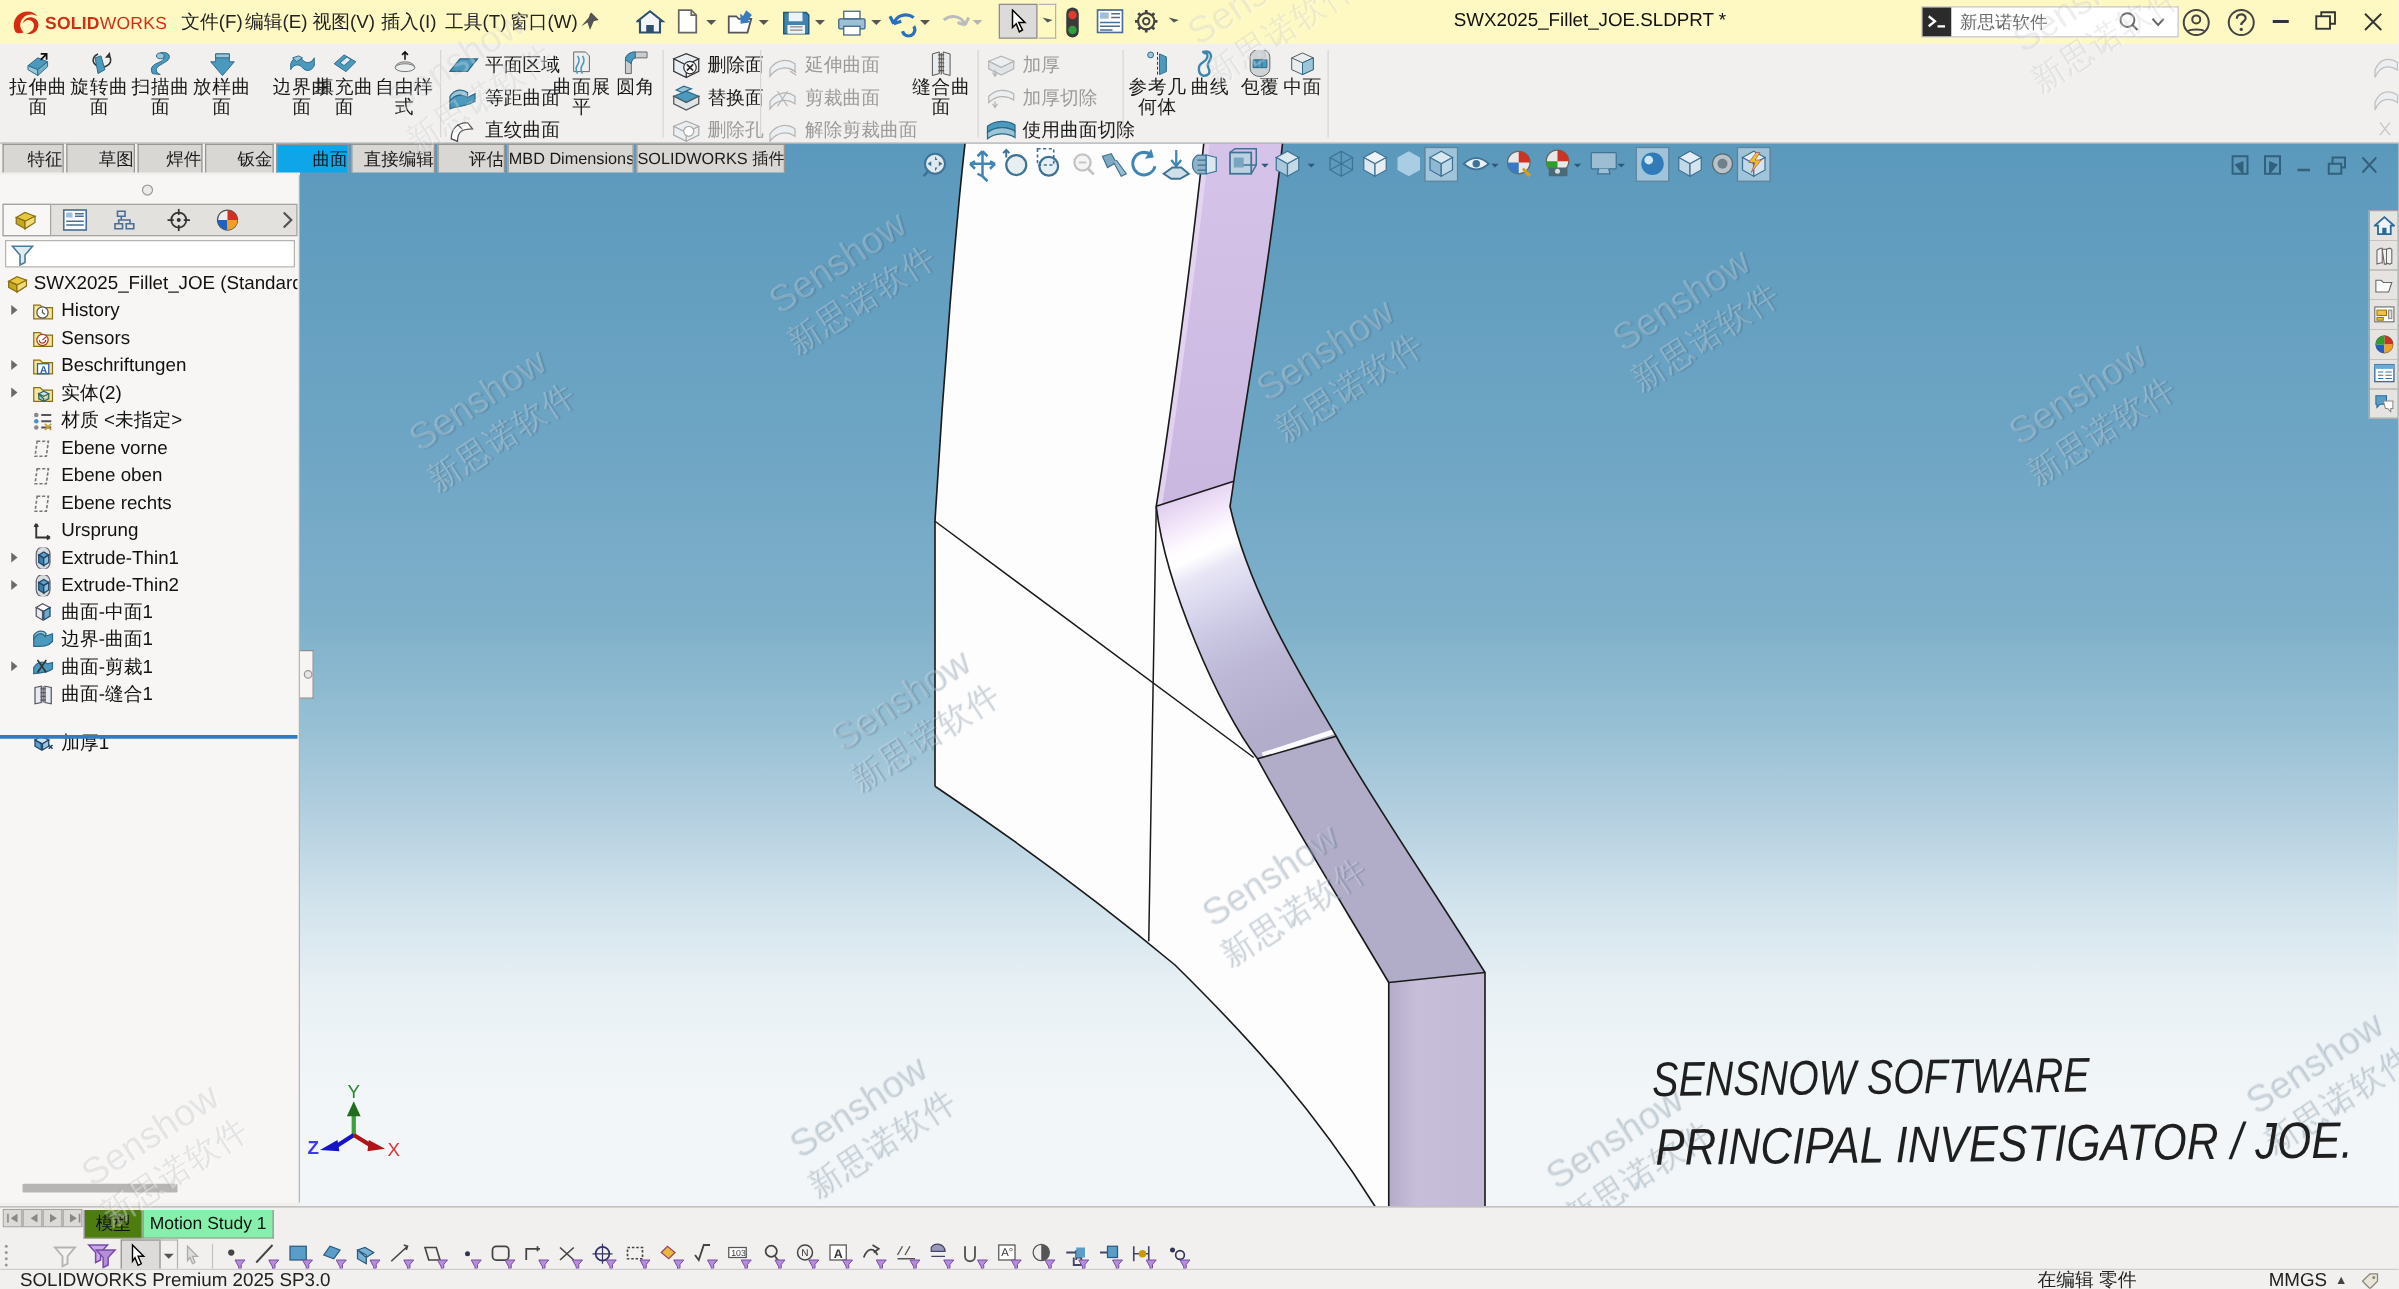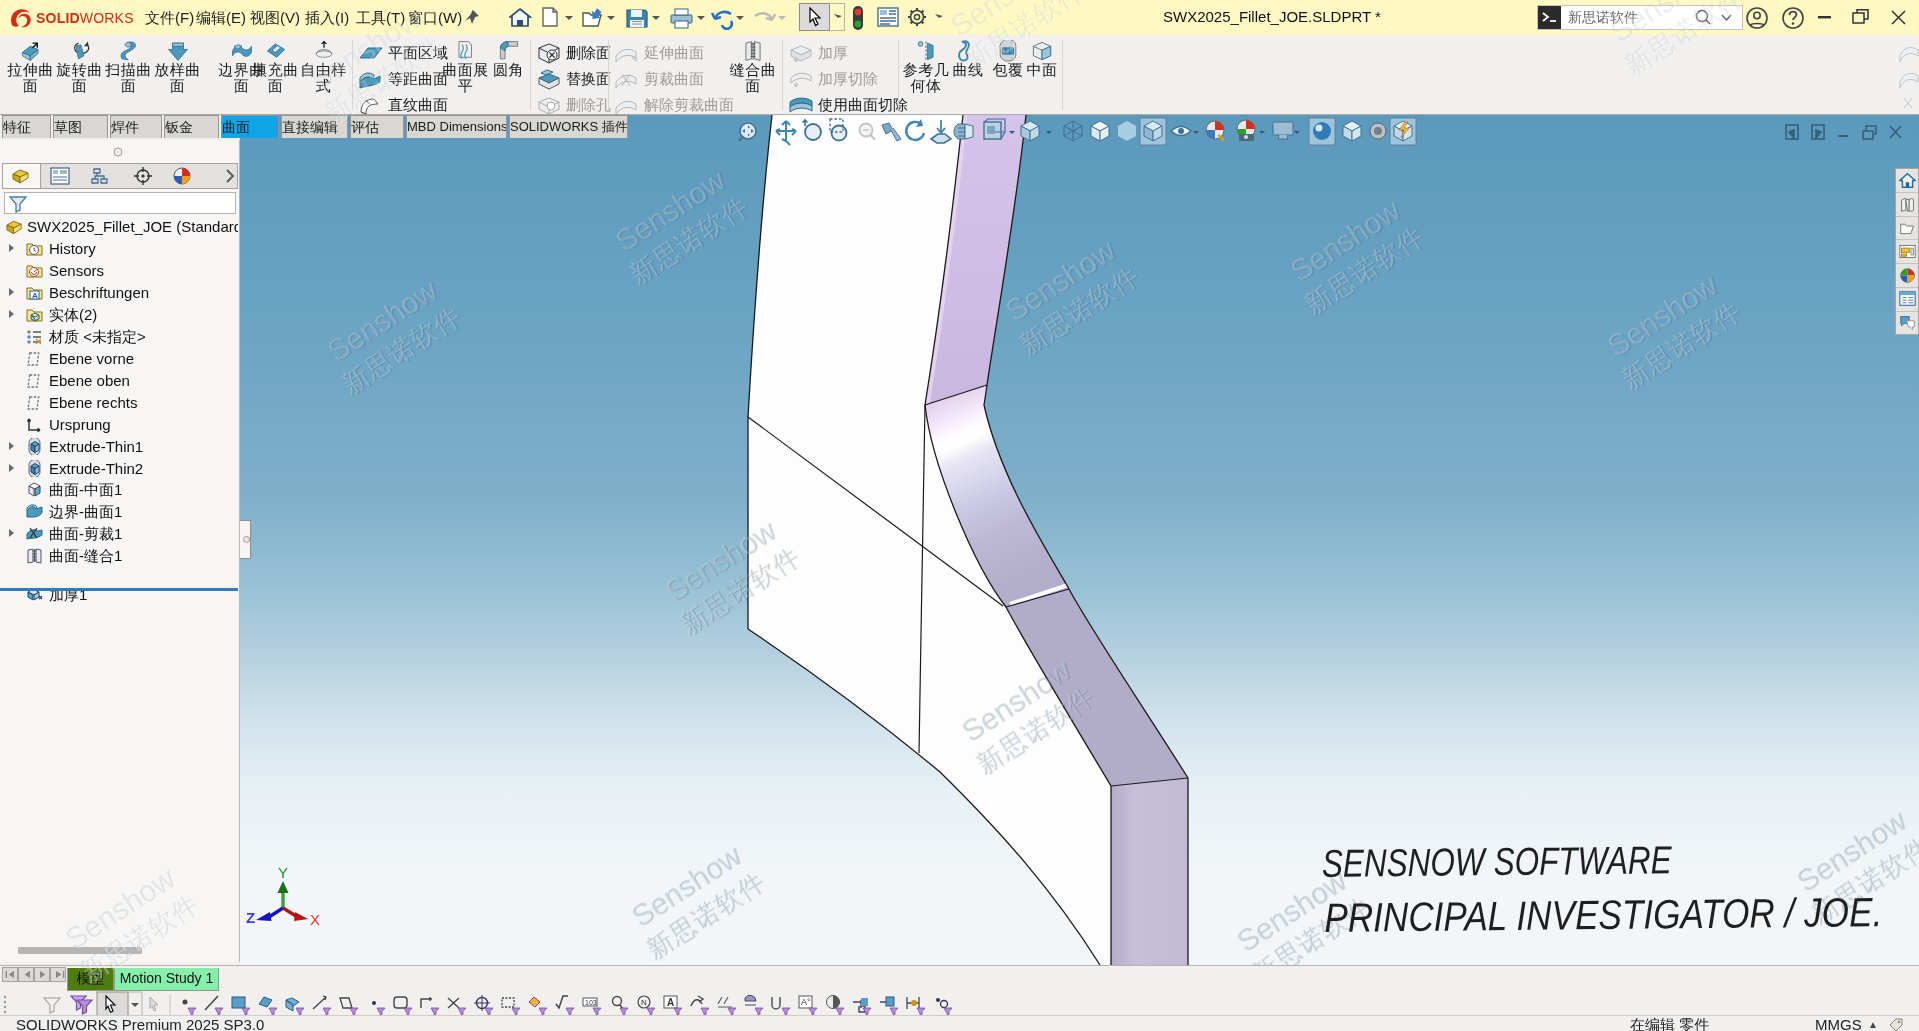--- a/index.html
+++ b/index.html
@@ -9,21 +9,21 @@
 .menu{font-size:15px;color:#222;line-height:35px}
 
 #ribbon{left:0;top:35px;width:1919px;height:80px;background:#f1f0ef;border-bottom:1px solid #acaaa7}
 .bigbtn{position:absolute;top:3px;width:49px;height:78px;text-align:center;font-size:15px;letter-spacing:0.5px;color:#1a1a1a;line-height:16px}
 .bigbtn .ic{display:block;margin:2px auto 0 auto;height:22px}
 .sep{position:absolute;top:5px;height:70px;width:1px;background:#d8d6d3}
 .srow{position:absolute;height:26px;font-size:15px;color:#1a1a1a;line-height:26px;white-space:nowrap}
 .srow svg{vertical-align:-6px;margin-right:4px}
 .gray{color:#9d9b99}
 
-.rtab{position:absolute;top:115px;height:23px;background:#d9d7d4;border:1px solid #979592;border-bottom:none;font-size:14px;color:#1a1a1a;text-align:left;line-height:22px;white-space:nowrap;overflow:hidden}
+.rtab{position:absolute;top:115px;height:23px;background:#d9d7d4;border:1px solid #979592;border-bottom:none;font-size:14px;color:#1a1a1a;text-align:right;line-height:22px;white-space:nowrap;overflow:hidden}
 .rtab.active{background:#0ea5e9;border-color:#979592}
 
 #viewport{left:240px;top:115px;width:1679px;height:850px;background:linear-gradient(180deg,#5b99bc 0%,#6ea5c4 28%,#7fb0ca 45%,#97c0d4 55%,#b3cfdf 63%,#d3e4ed 72%,#e9f1f5 80%,#f2f6f8 90%,#f3f6f8 100%)}
 
 #lpanel{left:0;top:140px;width:240px;height:822px;background:#f7f6f5;border-right:1px solid #b7b5b2}
 .trow{position:absolute;left:0;width:238px;height:22px;font-size:15px;color:#111;line-height:22px;white-space:nowrap}
 .trow svg{vertical-align:-4px}
 .arr{position:absolute;left:9px;top:6px;width:0;height:0;border-left:5px solid #6a6a6a;border-top:4px solid transparent;border-bottom:4px solid transparent}
 
 #btabs{left:0;top:965px;width:1919px;height:26px;background:#f1f0ef;border-top:1px solid #b5b3b0}

